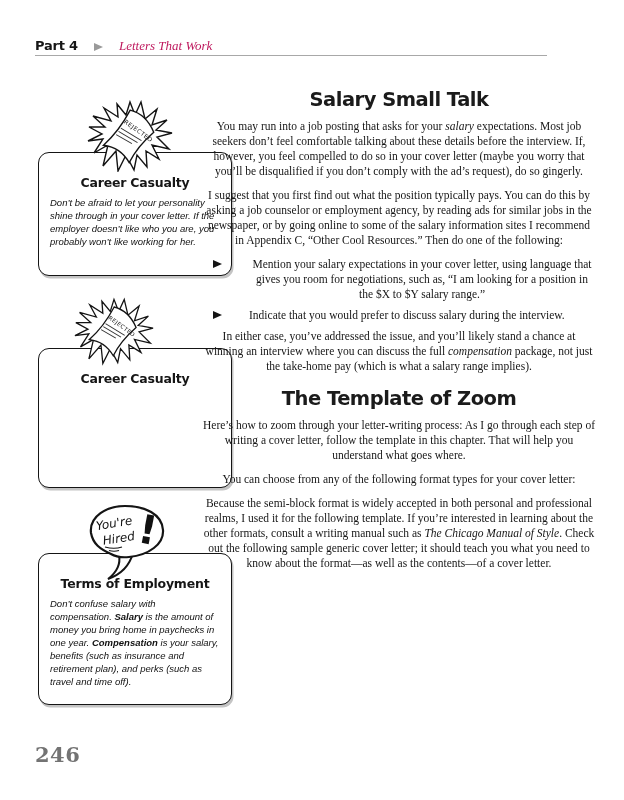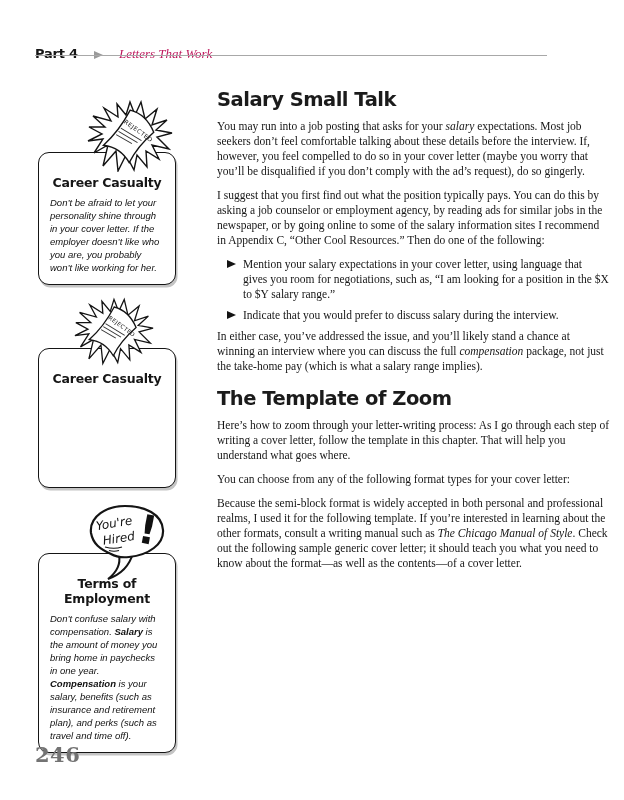--- a/index.html
+++ b/index.html
@@ -1,51 +1,51 @@
 <!DOCTYPE html>
 <html><head>
 <meta charset="utf-8">
 <style>
   html,body{margin:0;padding:0;}
   body{width:624px;height:800px;background:#fdfdfc;position:relative;overflow:hidden;
        font-family:"Liberation Serif", serif;color:#161616;}
   .page{position:absolute;inset:0;background:#ffffff;}
 
   
-  .hdr{position:absolute;left:35px;top:46px;display:flex;align-items:baseline;gap:16px;}
+  .hdr{position:absolute;left:35px;top:38px;display:flex;align-items:baseline;gap:16px;}
   .hdr .part{font-family:"DejaVu Sans", sans-serif;font-weight:800;font-size:13px;letter-spacing:-0.2px;}
   .hdr .tri{align-self:center;width:0;height:0;border-top:4px solid transparent;
             border-bottom:4px solid transparent;border-left:9px solid #9a9a9a;margin-top:2px;}
   .hdr .sect{font-style:italic;font-size:13px;color:#be185d;}
   .rule{position:absolute;left:35px;top:55px;width:512px;height:1px;background:#a8a8a8;}
 
   
-  .note{position:absolute;left:38px;width:138px;background:#fff;border:1.4px solid #151515;
+  .note{position:absolute;left:38px;width:194px;background:#fff;border:1.4px solid #151515;
         border-radius:11px;box-shadow:1.5px 2.5px 0 #c4c4c4;padding:22px 11px 10px;box-sizing:border-box;}
   .note .ttl{font-family:"DejaVu Sans", sans-serif;font-weight:800;font-size:12.5px;
              text-align:center;letter-spacing:-0.2px;}
   .note .bdy{margin-top:6px;font-family:"Liberation Sans", sans-serif;font-style:italic;
              font-size:9.5px;line-height:13px;color:#111;}
   .bd{font-weight:bold;} .it{font-style:italic;}
   .note-icon{position:absolute;z-index:3;}
   #box1{top:152px;min-height:124px;}
   #box2{top:348px;min-height:140px;}
   #box3{top:553px;min-height:152px;}
   #icon1{left:86px;top:100px;}
   #icon2{left:74px;top:296px;}
   #icon3{left:77px;top:501px;}
 
   
-  .main{position:absolute;left:217px;top:88px;width:392px;}
+  .main{position:absolute;left:203px;top:88px;width:392px;text-align:center;}
   .main h1{font-family:"DejaVu Sans", sans-serif;font-weight:800;font-size:19.5px;
            letter-spacing:-0.5px;margin:0 0 8px 0;color:#1b1b1b;}
   .main h1.second{margin-top:13px;}
   .main p{font-size:11.5px;line-height:15px;margin:0 0 9px 0;}
   .blist{margin:2px 0 6px 0;}
-  .bullet{display:flex;gap:7px;margin:0 0 6px 0;padding-left:10px;}
+  .bullet{display:flex;gap:27px;margin:0 0 6px 0;padding-left:10px;}
   .bullet .arr{flex:0 0 auto;width:0;height:0;border-top:4.5px solid transparent;
                border-bottom:4.5px solid transparent;border-left:9px solid #141414;margin-top:3px;}
   .bullet .btxt{font-size:11.5px;line-height:15px;}
   .fmt .bullet{margin-bottom:4px;}
 
   
   .pgnum{position:absolute;left:35px;top:742px;font-family:"DejaVu Serif", serif;
          font-weight:bold;font-size:21px;letter-spacing:0.5px;color:#737373;}
 
   svg text{font-family:"DejaVu Sans", sans-serif;}

